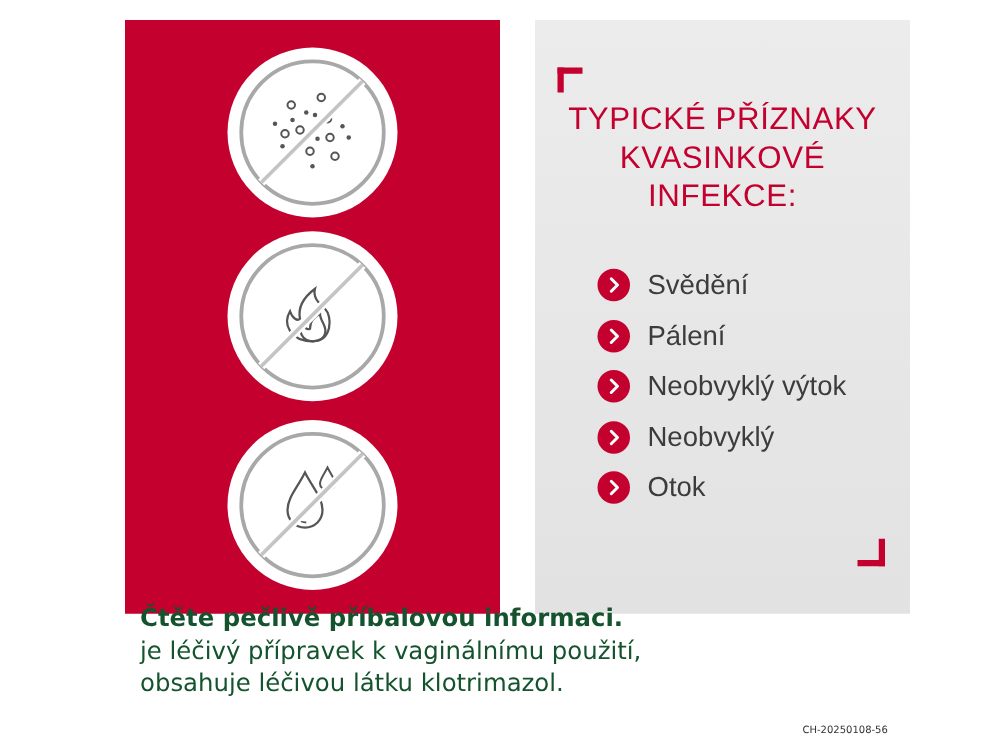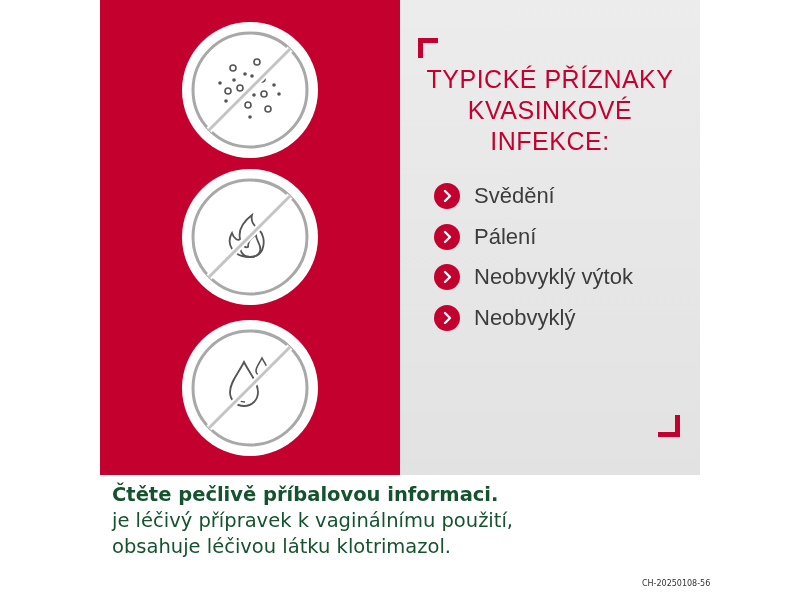--- a/index.html
+++ b/index.html
@@ -1,26 +1,26 @@
 <!DOCTYPE html>
 <html><head>
 <meta charset="utf-8">
 <style>
   html, body { margin:0; padding:0; }
   body { width:800px; height:600px; background:#ffffff; position:relative; overflow:hidden; font-family:"DejaVu Sans", sans-serif; }
-  .banner { position:absolute; left:100px; top:0; width:652px; height:475px; display:flex; }
+  .banner { position:absolute; left:100px; top:16px; width:652px; height:475px; display:flex;gap:28px; }
   .red-panel { width:300px; height:475px; background:#c4002f; position:relative; }
   .grey-panel { width:300px; height:475px; background:linear-gradient(180deg,#ececec,#e2e2e2); position:relative; }
   .icon-circle { position:absolute; left:82px; width:136px; height:136px; border-radius:50%; background:#ffffff; }
   .icon-circle svg { position:absolute; left:0; top:0; }
   .ic1 { top:22px; } .ic2 { top:169px; } .ic3 { top:320px; }
   .corner-tl { position:absolute; left:18px; top:38px; width:20px; height:20px; border-left:5px solid #c4002f; border-top:5px solid #c4002f; box-sizing:border-box; }
   .corner-br { position:absolute; left:258px; top:415px; width:22px; height:22px; border-right:5px solid #c4002f; border-bottom:5px solid #c4002f; box-sizing:border-box; }
   .heading { position:absolute; left:0; top:64px; width:300px; text-align:center; color:#c4002f; font-family:"Liberation Sans", sans-serif; font-size:25px; line-height:31px; letter-spacing:0.5px; }
-  .list { position:absolute; left:34px; top:176px; margin:0; padding:0; list-style:none; }
+  .list { position:absolute; left:34px; top:176px; margin:16px; padding:0; list-style:none; }
   .list li { display:flex; align-items:center; height:40.5px; }
   .bullet { width:26px; height:26px; border-radius:50%; background:#c4002f; position:relative; margin-right:14px; flex:none; }
   .bullet svg { position:absolute; left:0; top:0; }
   .item-label { color:#3c3c3c; font-family:"Liberation Sans", sans-serif; font-size:22px; }
   .footer-text { position:absolute; left:112px; top:482px; width:560px; color:#14532d; font-family:"DejaVu Sans", sans-serif; font-size:19.5px; line-height:26px; }
   .footer-bold { font-weight:bold; display:block; }
   .footer-line { display:block; }
   .code { position:absolute; left:642px; top:579px; font-family:"DejaVu Sans", sans-serif; font-size:8px; color:#333; }
 </style>
 </head>
@@ -110,20 +110,28 @@
         <span class="item-label">Neobvyklý výtok</span>
       </li>
       <li>
         <span class="bullet">
             <svg width="26" height="26">
               <path d="M11 8 L16 13 L11 18" fill="none" stroke="#fff" stroke-width="2.4" stroke-linecap="round" stroke-linejoin="round"></path>
             </svg>
           </span>
         <span class="item-label">Neobvyklý</span>
       </li>
+      <li>
+        <span class="bullet">
+            <svg width="26" height="26">
+              <path d="M11 8 L16 13 L11 18" fill="none" stroke="#fff" stroke-width="2.4" stroke-linecap="round" stroke-linejoin="round"></path>
+            </svg>
+          </span>
+        <span class="item-label">Otok</span>
+      </li>
     </ul>
     <div class="corner-br"></div>
   </div>
 </div>
 
 <div class="footer-text">
   <span class="footer-bold">Čtěte pečlivě příbalovou informaci.</span>
   <span class="footer-line">je léčivý přípravek k vaginálnímu použití,</span>
   <span class="footer-line">obsahuje léčivou látku klotrimazol.</span>
 </div>

